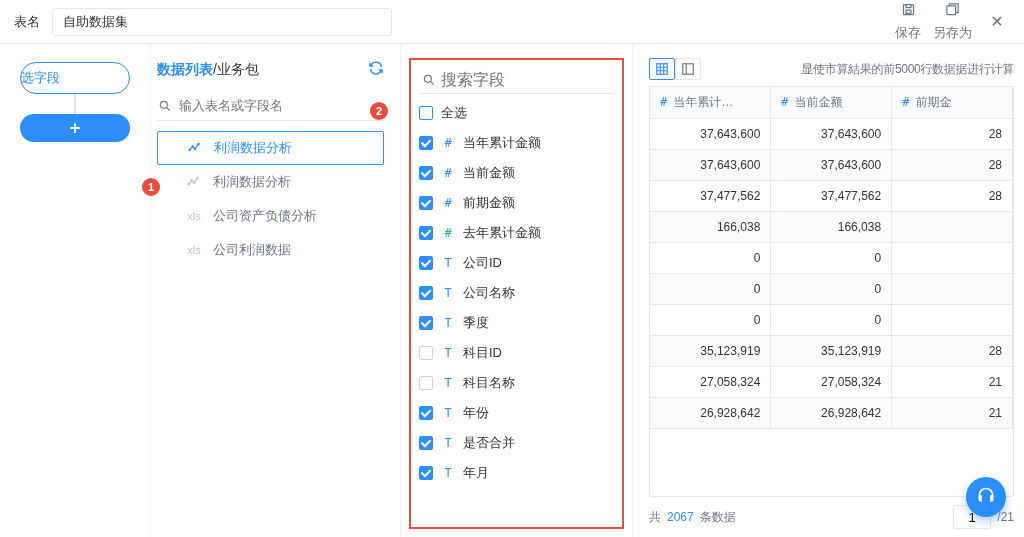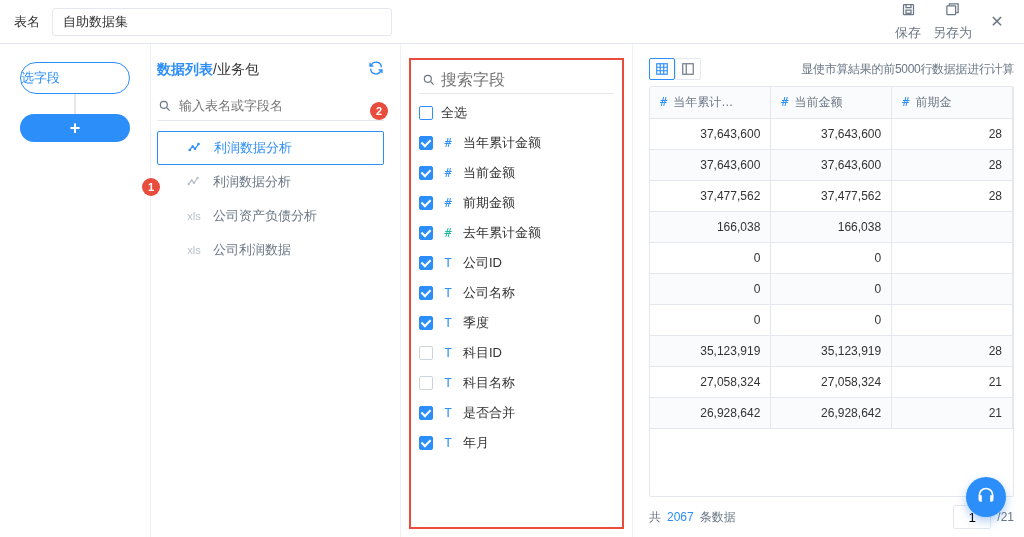--- a/index.html
+++ b/index.html
@@ -432,20 +432,25 @@
             <span>科目ID</span>
           </div>
           <div class="frow">
             <span class="cb"></span>
             <span class="tico txt"></span>
             <span>科目名称</span>
           </div>
           <div class="frow">
             <span class="cb chk"></span>
             <span class="tico txt"></span>
+            <span>年份</span>
+          </div>
+          <div class="frow">
+            <span class="cb chk"></span>
+            <span class="tico txt"></span>
             <span>是否合并</span>
           </div>
           <div class="frow">
             <span class="cb chk"></span>
             <span class="tico txt"></span>
             <span>年月</span>
           </div>
         </div>
     </div>
   </div>

